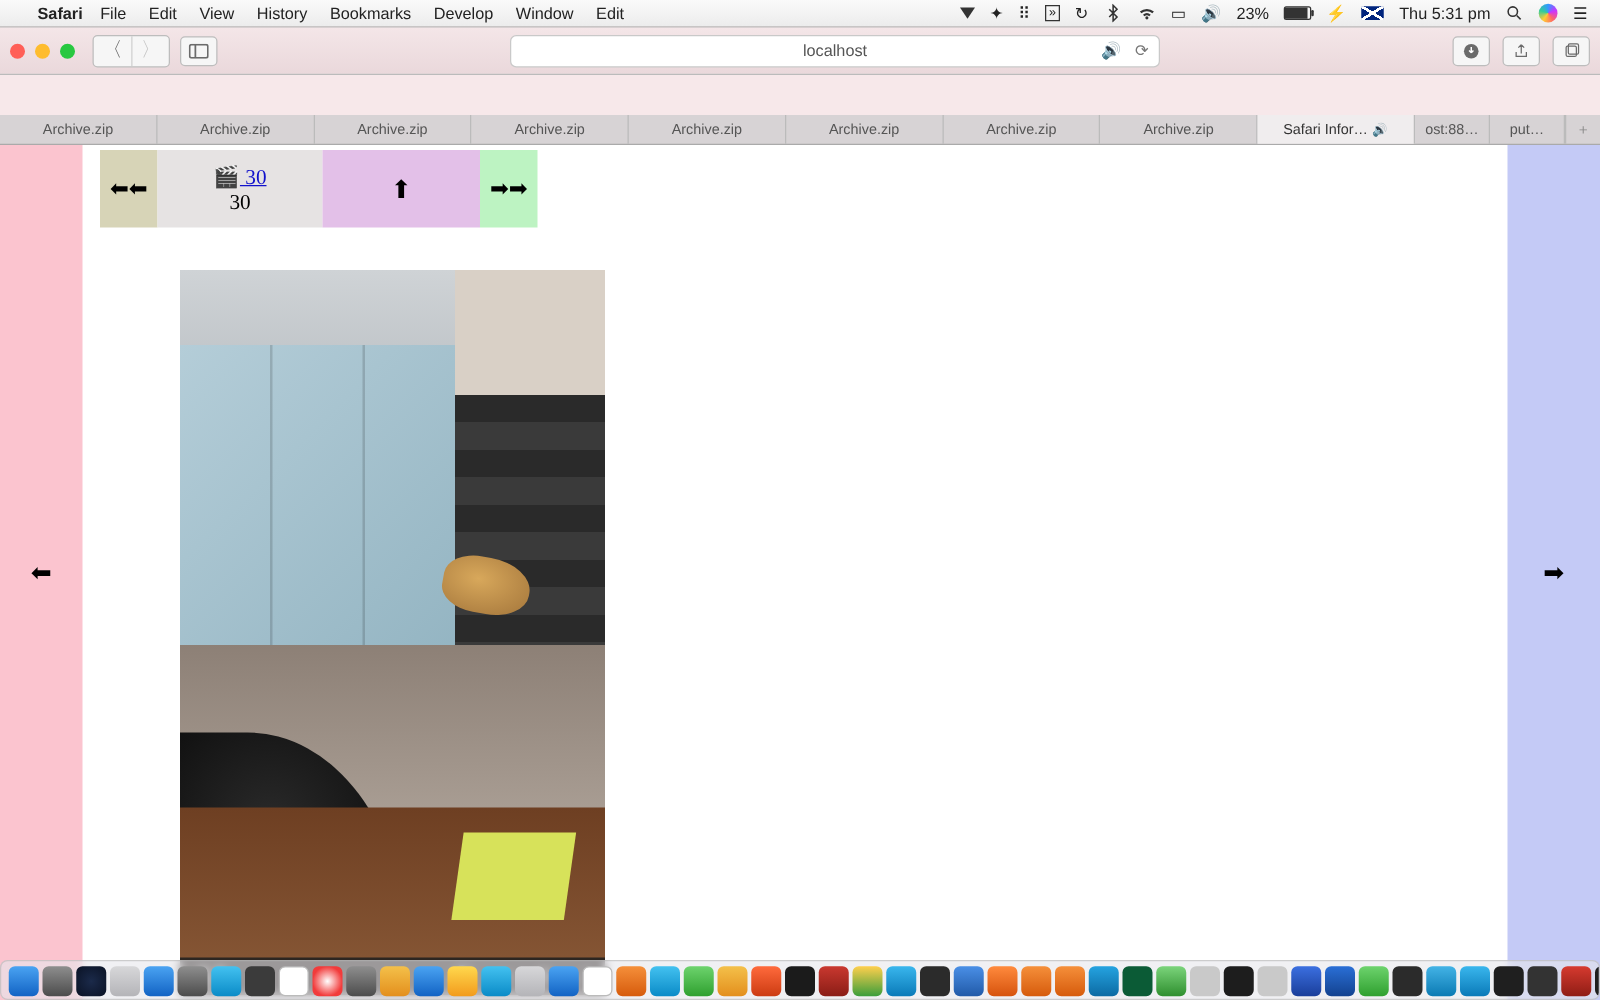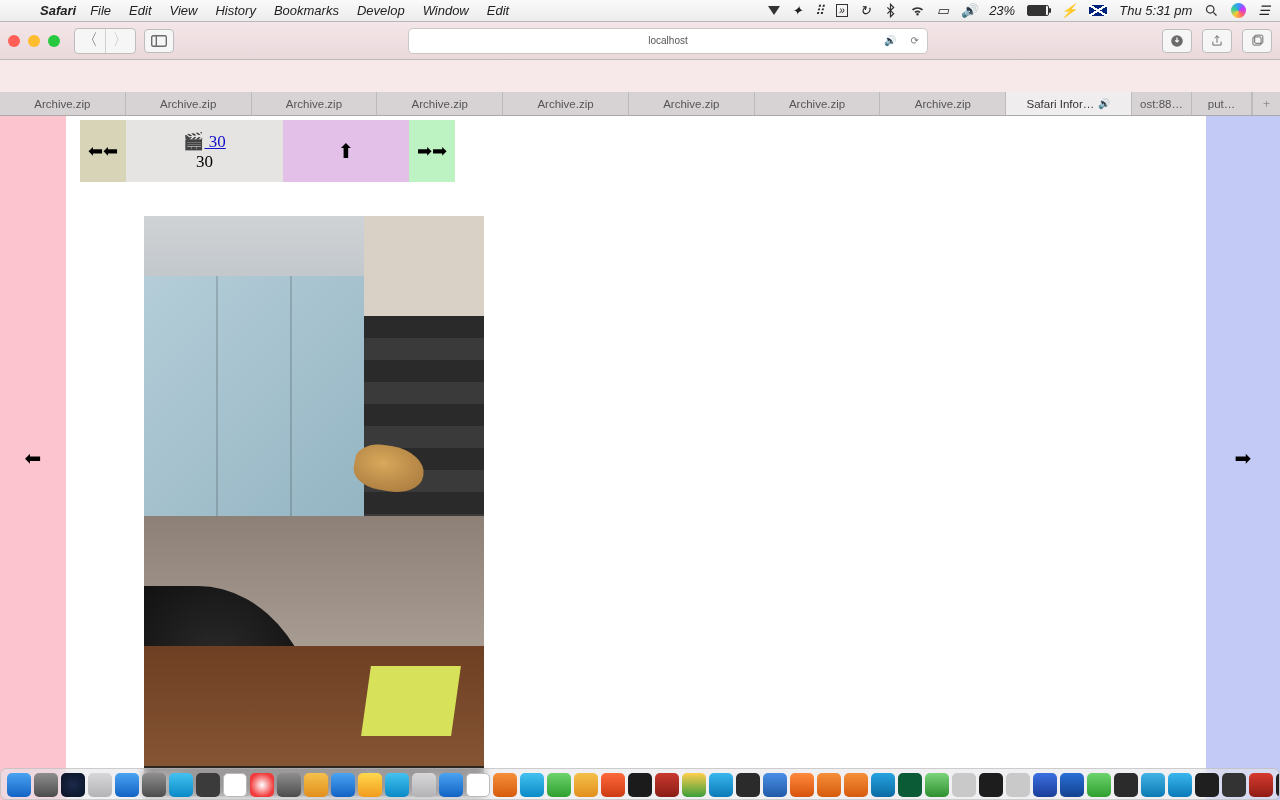--- a/index.html
+++ b/index.html
@@ -6,23 +6,22 @@
   html, body { width: 1280px; height: 800px; overflow: hidden; font-family: -apple-system, "Helvetica Neue", Arial, sans-serif; }
   body { background: #f7e8ea; }
 
   
   .menubar {
     height: 22px; width: 100%;
     background: linear-gradient(#fafafa, #ececec);
     border-bottom: 1px solid #b9b9b9;
     display: flex; align-items: center;
     font-size: 13px; color: #222;
-    padding: 0 10px 0 26px;
+    padding: 0 10px 0 16px;
     position: relative;
-    font-style: italic;
   }
   .menubar .apple { font-size: 15px; margin-right: 14px; }
   .menubar .app { font-weight: 700; margin-right: 14px; }
   .menubar .mi { margin-right: 18px; cursor: default; }
   .menubar .right { margin-left: auto; display: flex; align-items: center; gap: 12px; }
   .menubar .right span, .menubar .right svg { display: inline-flex; align-items: center; }
   .flag { width: 18px; height: 11px; background: #00247d; position: relative; border-radius:1px;}
   .flag::before { content:""; position:absolute; inset:0; background:
      linear-gradient(to bottom right, transparent 44%, #fff 44%, #fff 56%, transparent 56%),
      linear-gradient(to bottom left,  transparent 44%, #fff 44%, #fff 56%, transparent 56%); }
@@ -41,21 +40,21 @@
     display: flex; align-items: center; padding: 0 8px;
     gap: 8px;
   }
   .traffic { display:flex; gap:8px; margin-right:6px; }
   .traffic span{width:12px;height:12px;border-radius:50%;}
   .tl-r{background:#ff5f57;} .tl-y{background:#febc2e;} .tl-g{background:#28c840;}
   .tb-group{display:flex;border:1px solid #bdbdbd;border-radius:4px;background:#f6f6f6;}
   .tb-btn{width:30px;height:24px;display:flex;align-items:center;justify-content:center;color:#6b6b6b;}
   .tb-btn + .tb-btn{border-left:1px solid #d0d0d0;}
   .tb-single{border:1px solid #bdbdbd;border-radius:4px;background:#f6f6f6;width:30px;height:24px;display:flex;align-items:center;justify-content:center;color:#6b6b6b;}
-  .urlbar{flex:0 0 520px;margin:0 auto;height:26px;background:#fff;border:1px solid #c9c9c9;border-radius:5px;display:flex;align-items:center;justify-content:center;font-size:10px;color:#555;position:relative;}
+  .urlbar{flex:0 0 520px;margin:0 auto;height:26px;background:#fff;border:1px solid #c9c9c9;border-radius:5px;display:flex;align-items:center;justify-content:center;font-size:13px;color:#555;position:relative;}
   .urlbar .snd{position:absolute;right:30px;color:#1a73e8;}
   .urlbar .rld{position:absolute;right:8px;color:#777;}
   .safari-toolbar .spacer{flex:1;}
   .tb-right{display:flex;gap:10px;}
 
   
   .tabstrip{height:24px;background:#d7d3d5;border-bottom:1px solid #aaa;display:flex;font-size:11.5px;color:#555;margin-top:32px;}
   .tab{flex:1;border-right:1px solid #bbb;display:flex;align-items:center;justify-content:center;gap:4px;min-width:0;padding:0 6px;white-space:nowrap;overflow:hidden;text-overflow:ellipsis;}
   .tab.active{background:#f0edee;color:#333;}
   .tab.small{flex:0 0 60px;}
@@ -64,21 +63,21 @@
 
   
   .viewport{position:relative;height:684px;width:100%;background:#fff;}
   .side{position:absolute;top:0;bottom:0;width:66px;display:flex;align-items:center;justify-content:center;font-size:20px;}
   .side.left{left:0;background:#fbc4cf;}
   .side.right{right:0;background:#c4caf6;width:74px;}
 
   .nav-row{position:absolute;top:4px;left:80px;right:80px;height:62px;display:flex;}
   .cell{display:flex;align-items:center;justify-content:center;border:0;}
   .cell.back{width:46px;background:#d7d4b7;font-size:18px;}
-  .cell.info{width:157px;background:#e6e3e3;flex-direction:column;font-family:"Times New Roman",serif;font-size:17px;}
+  .cell.info{width:132px;background:#e6e3e3;flex-direction:column;font-family:"Times New Roman",serif;font-size:17px;}
   .cell.info a{color:#11c;text-decoration:underline;}
   .cell.up{width:126px;background:#e3c0e8;font-size:20px;}
   .cell.title{flex:1;background:#fff;border:5px solid #701f6e;font-family:"Times New Roman",serif;font-size:21px;}
   .cell.title span{text-decoration:underline;}
   .cell.fwd{width:46px;background:#bdf3c2;font-size:18px;}
 
   .video-box{position:absolute;left:144px;top:100px;width:340px;height:580px;background:#888;overflow:hidden;}
   
   .scene{position:absolute;inset:0;background:#b7ada4;}
   .scene .wall{position:absolute;left:0;top:0;right:0;height:80px;background:linear-gradient(#cfd3d6,#bfc4c8);}

